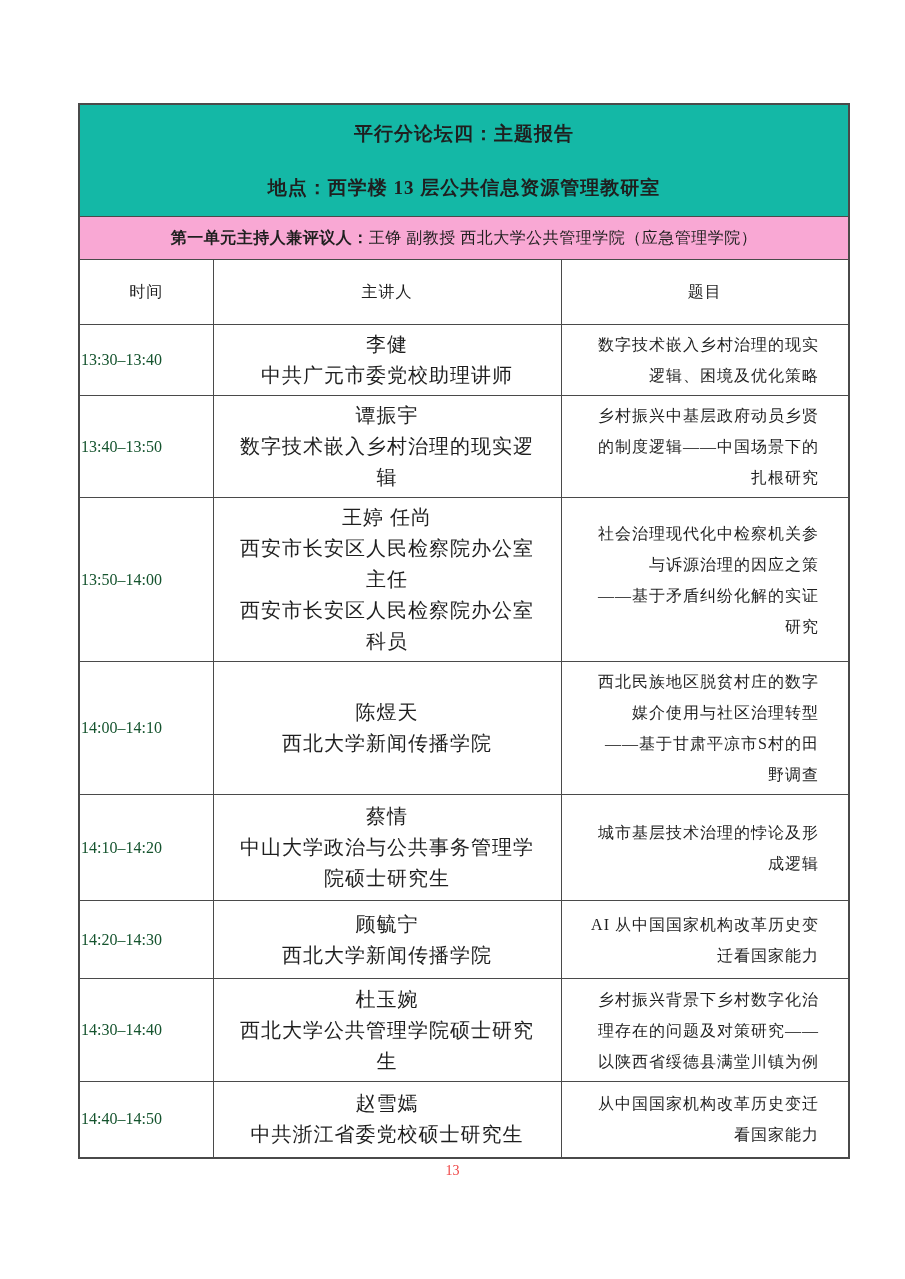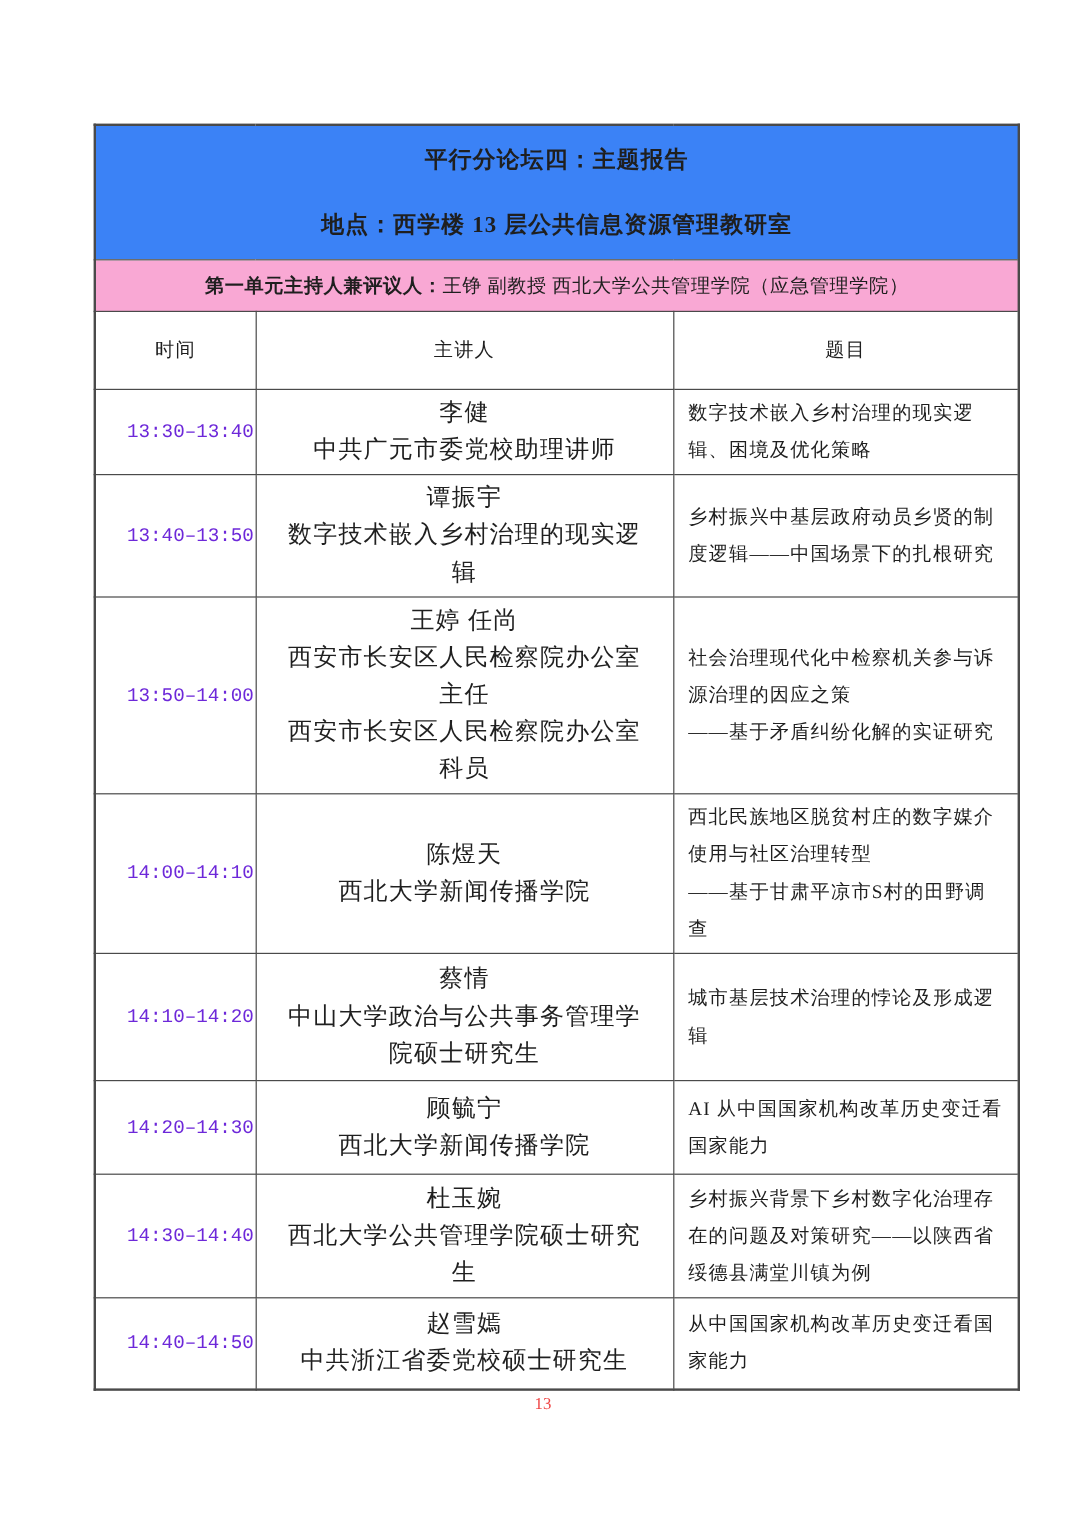--- a/index.html
+++ b/index.html
@@ -12,37 +12,37 @@
   table.program{
     border-collapse:collapse;table-layout:fixed;width:770px;
     border:2px solid #4a4a4a;
   }
   table.program td{
     border:1.5px solid #4a4a4a;
     vertical-align:middle;
     overflow:hidden;
   }
   
-  .banner-cell{background:#3b82f6;text-align:center;padding:14px 0 13px 0;}
+  .banner-cell{background:#14b8a6;text-align:center;padding:14px 0 13px 0;}
   .banner-line{
     font-weight:bold;font-size:19px;line-height:30px;letter-spacing:1px;
   }
   .banner-line + .banner-line{margin-top:24px;}
   .unit-cell{background:#f9a8d4;text-align:center;height:40px;font-size:16px;letter-spacing:.5px;}
   .unit-label{font-weight:bold;}
   .unit-value{font-weight:normal;}
   
   .colhead td{height:62px;text-align:center;font-weight:normal;font-size:16px;letter-spacing:1px;background:#ffffff;}
   
   td.time{
-    text-align:right;font-family:Liberation Mono, monospace;
-    font-size:16px;color:#6d28d9;
+    text-align:left;font-family:Liberation Serif, serif;
+    font-size:16px;color:#14532d;
   }
   td.speaker{text-align:center;font-size:20px;letter-spacing:1px;line-height:31px;padding:4px 26px;}
-  td.topic{text-align:left;font-size:16px;letter-spacing:1px;line-height:31px;padding:4px 12px;}
+  td.topic{text-align:right;font-size:16px;letter-spacing:1px;line-height:31px;padding:4px 29px;}
   td.review{text-align:center;font-size:16px;letter-spacing:1px;}
   .pageno{
     position:absolute;top:1163px;left:0;width:100%;text-align:center;
     color:#ef4444;font-size:14px;font-family:"Liberation Serif","DejaVu Serif",serif;
   }
 </style>
 </head>
 <body>
 
 <div class="sheet">

